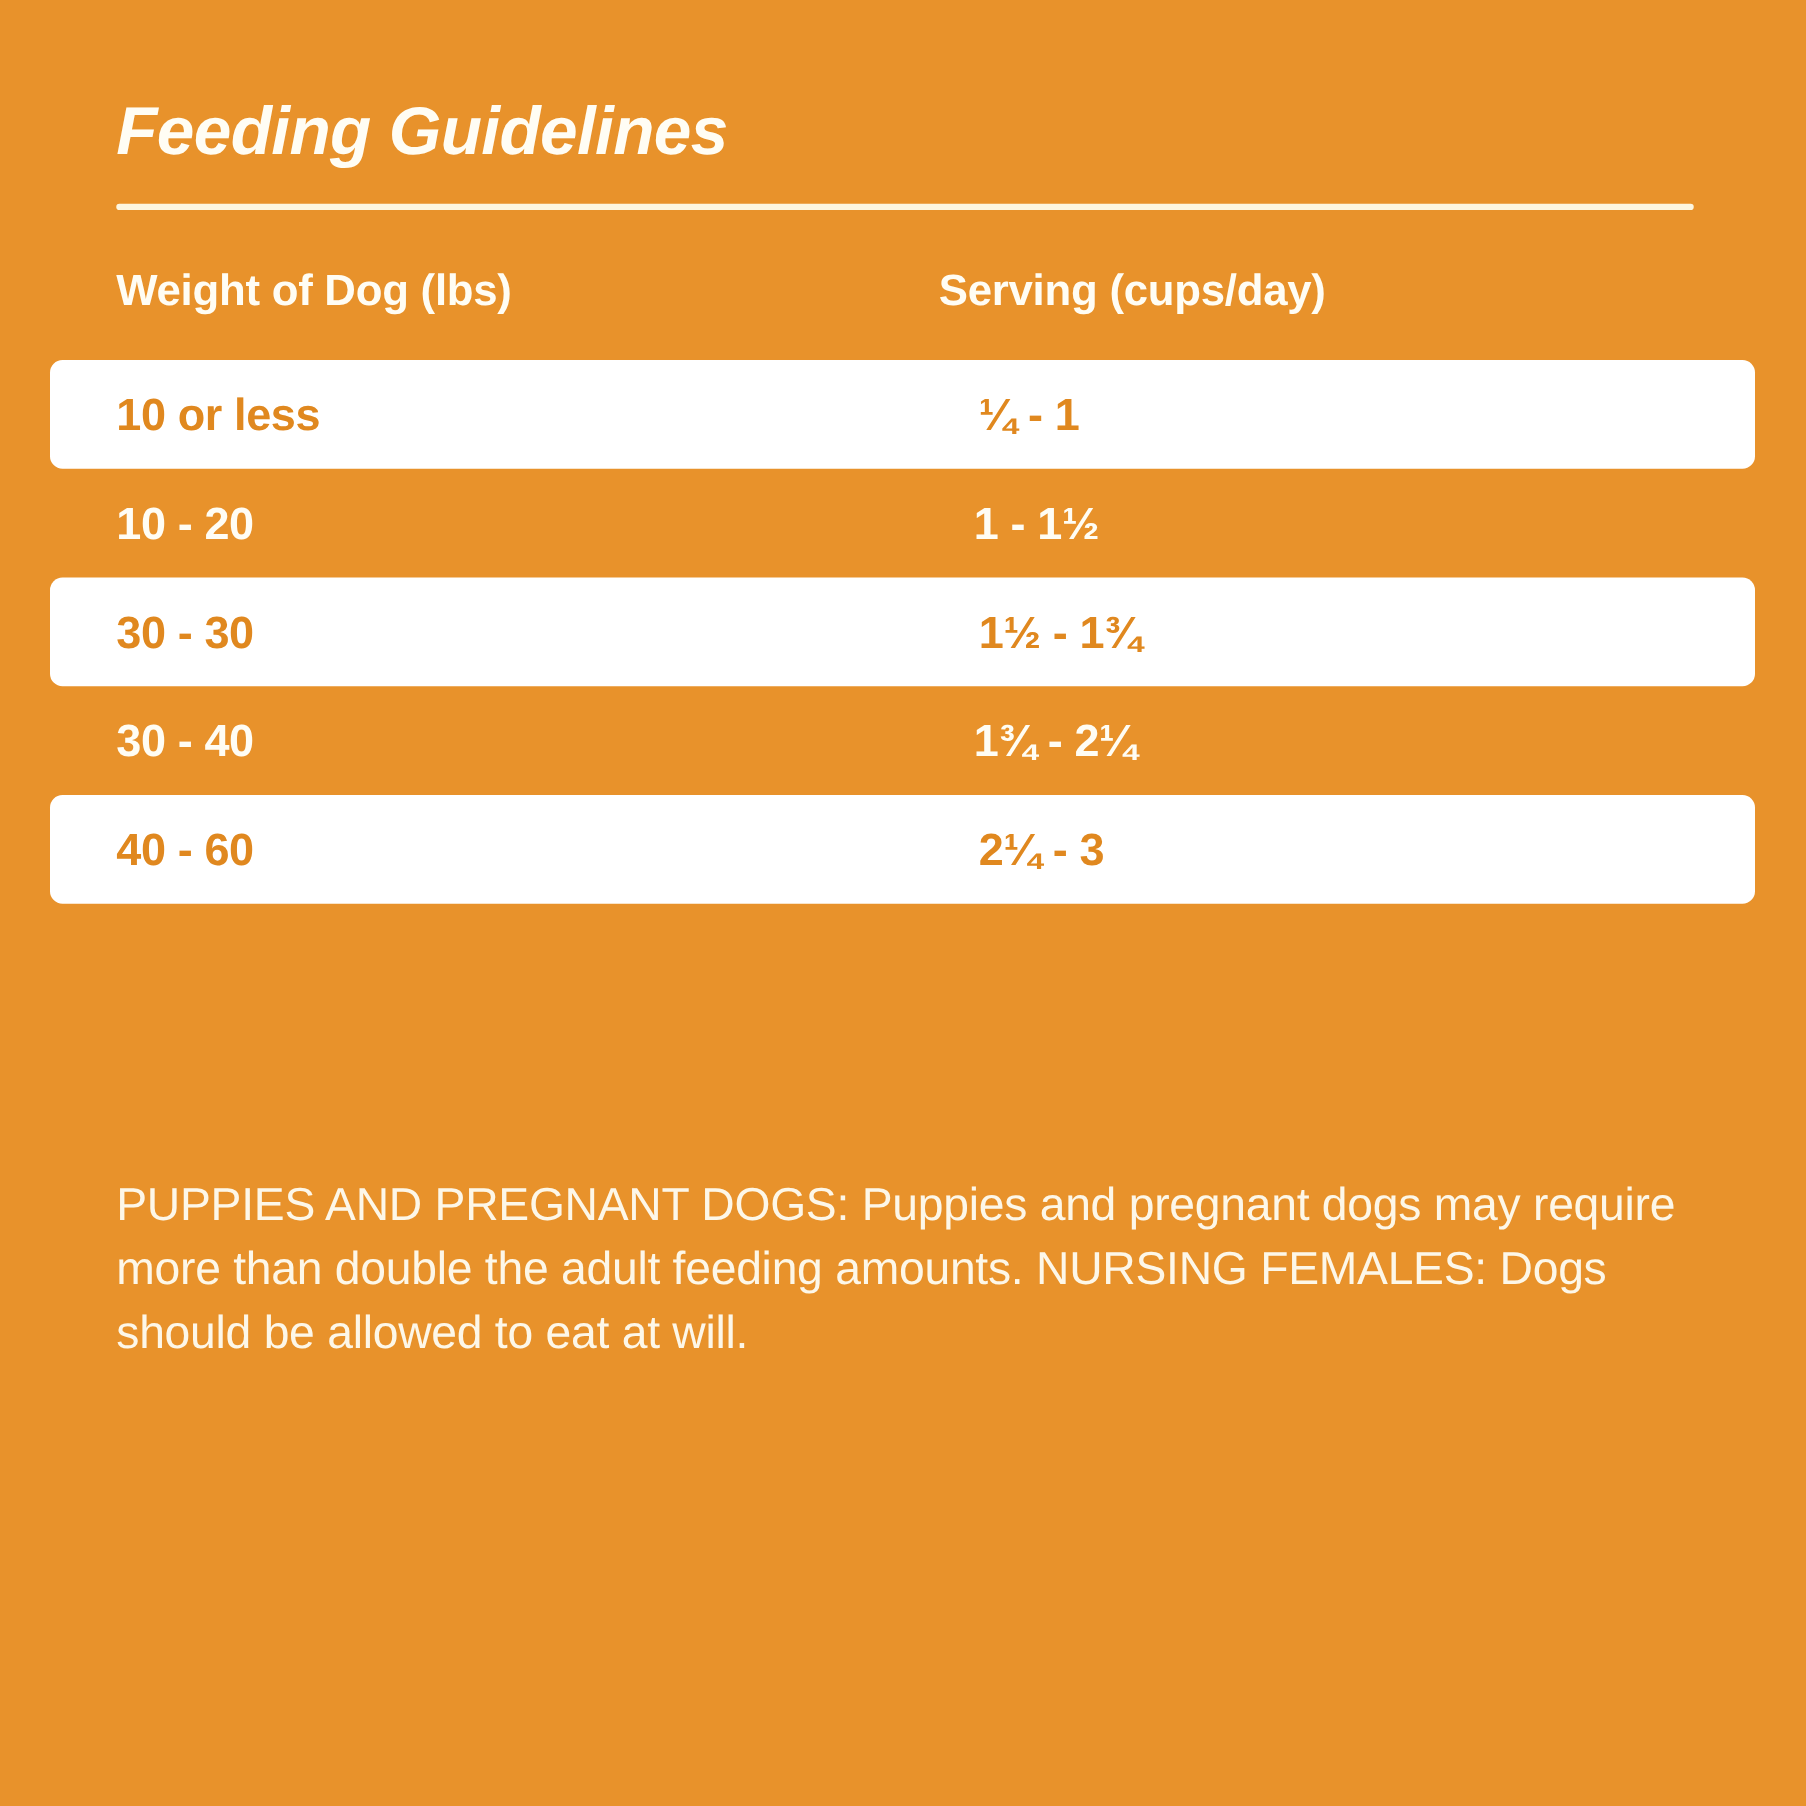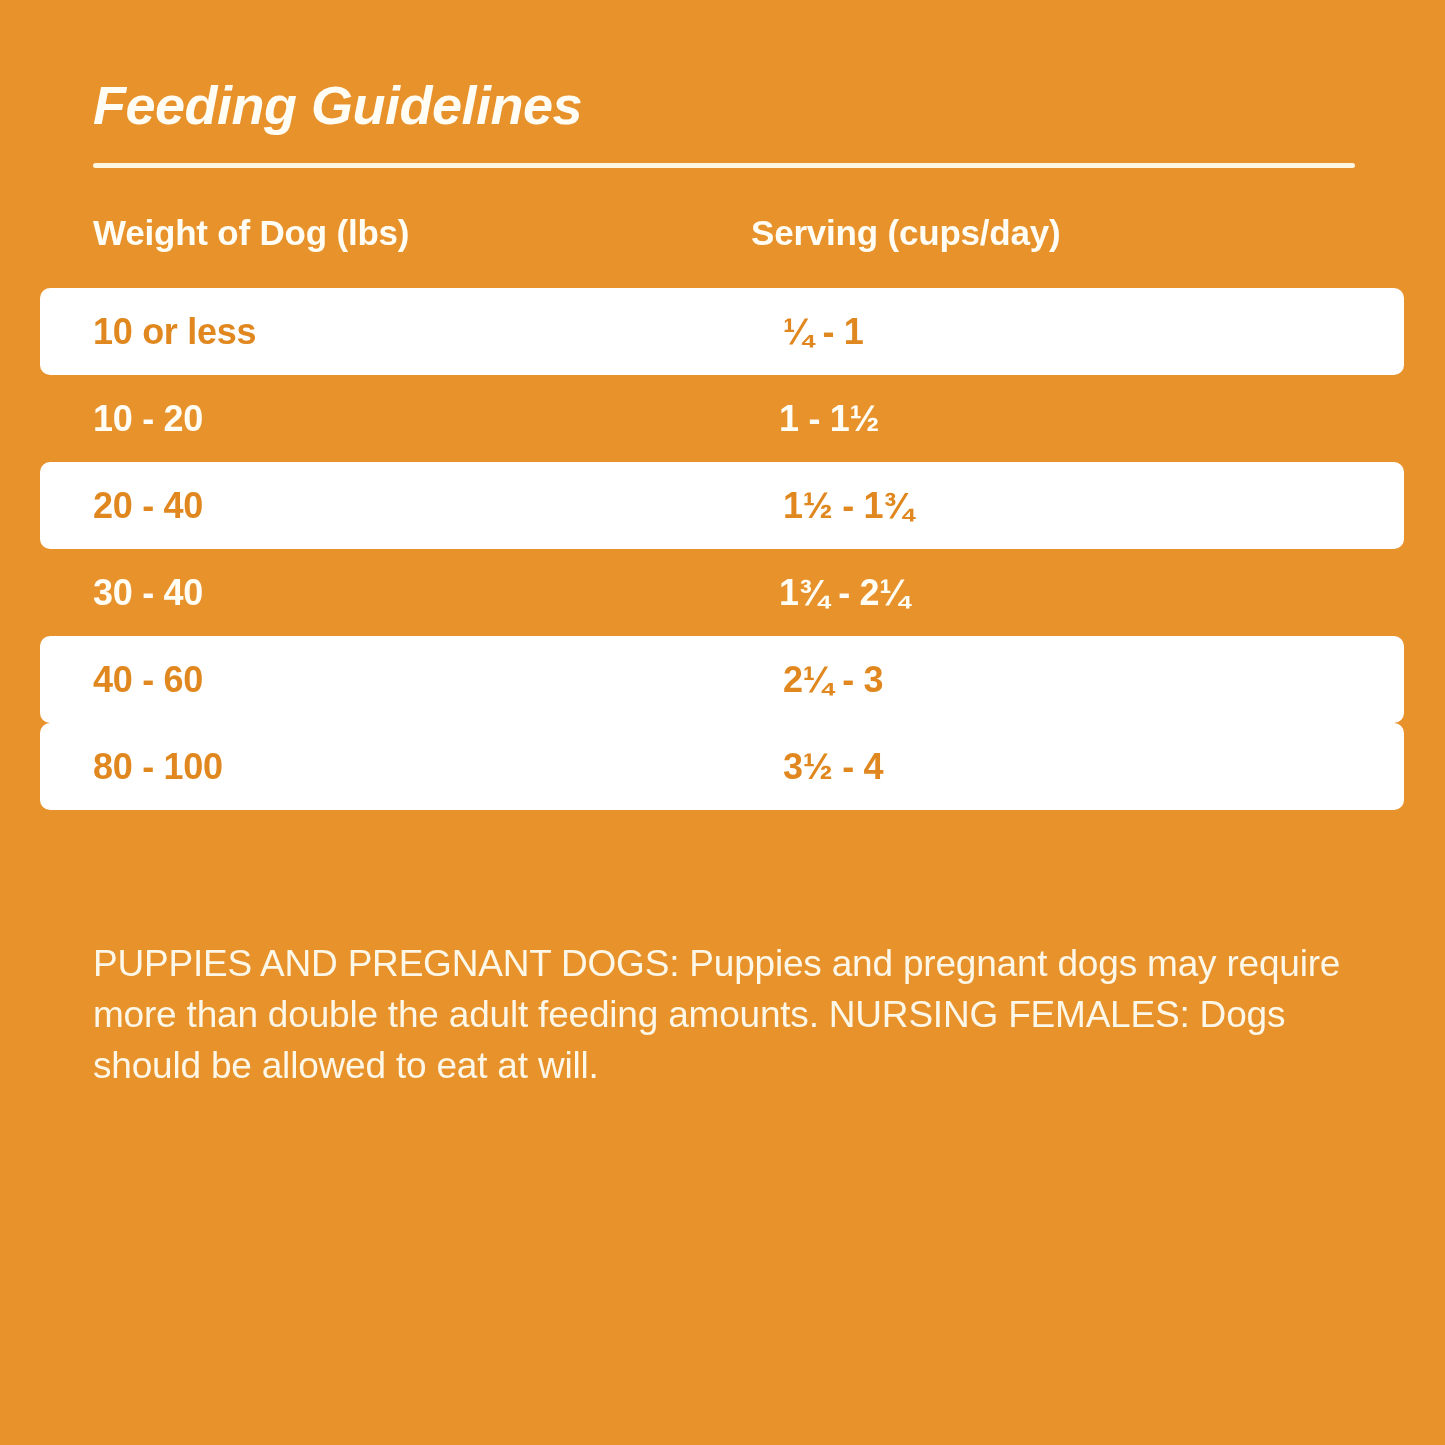--- a/index.html
+++ b/index.html
@@ -135,37 +135,33 @@
       <div class="cell c-weight">10 or less</div>
       <div class="cell c-serving">¼ - 1</div>
     </div>
 
     <div class="row plain">
       <div class="cell c-weight">10 - 20</div>
       <div class="cell c-serving">1 - 1½</div>
     </div>
 
     <div class="row white">
-      <div class="cell c-weight">20 - 40</div>
+      <div class="cell c-weight">30 - 30</div>
       <div class="cell c-serving">1½ - 1¾</div>
     </div>
 
     <div class="row plain">
       <div class="cell c-weight">30 - 40</div>
       <div class="cell c-serving">1¾ - 2¼</div>
     </div>
 
     <div class="row white">
       <div class="cell c-weight">40 - 60</div>
       <div class="cell c-serving">2¼ - 3</div>
     </div>
 
 
-    <div class="row white">
-      <div class="cell c-weight">80 - 100</div>
-      <div class="cell c-serving">3½ - 4</div>
-    </div>
 
   </div>
 
   <div class="footnote"><b>PUPPIES AND PREGNANT DOGS:</b><span> Puppies and pregnant dogs may require more than double the adult feeding amounts. </span><b>NURSING FEMALES:</b><span> Dogs should be allowed to eat at will.</span></div>
 
 </div>
 
 </body></html>

